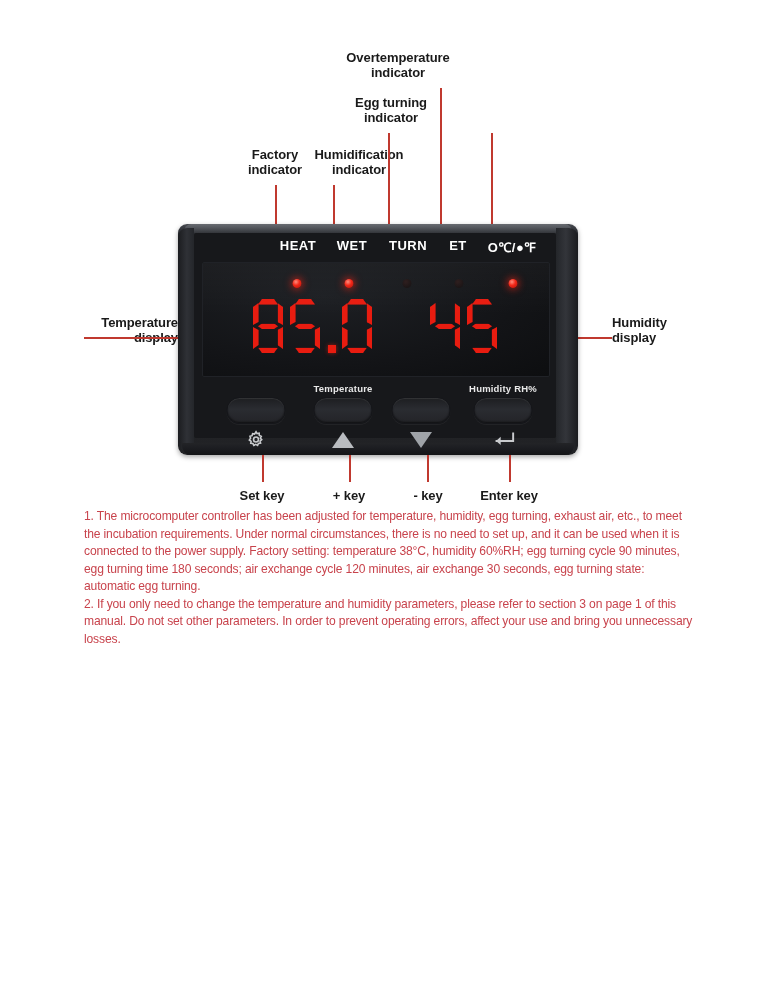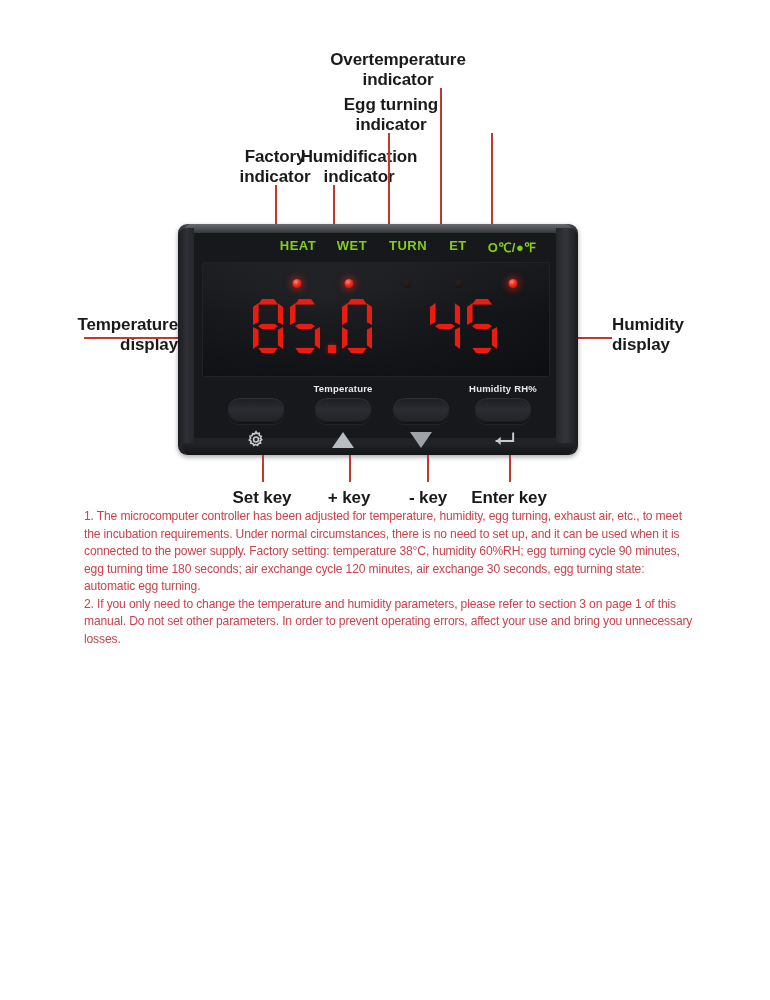--- a/index.html
+++ b/index.html
@@ -19,21 +19,21 @@
 
   .stage {
     position: absolute;
     inset: 0;
   }
 
   
   .callout {
     position: absolute;
     color: #1a1a1a;
-    font-size: 17px;
+    font-size: 13px;
     line-height: 1.18;
     font-weight: 600;
     letter-spacing: -0.1px;
     white-space: pre-line;
   }
   .callout.ctr { text-align: center; }
   .callout.rgt { text-align: right; }
   .callout.lft { text-align: left; }
 
   
@@ -104,21 +104,21 @@
 
   
   .bezel-row {
     position: absolute;
     left: 0; right: 0; top: 5px;
     height: 22px;
   }
   .bezel-label {
     position: absolute;
     top: 0;
-    color: #84cc16;
+    color: #ffffff;
     font-size: 13px;
     font-weight: 700;
     letter-spacing: .5px;
     white-space: nowrap;
     transform: translateX(-50%);
     font-family: "Liberation Sans", sans-serif;
   }
 
   
   .led-window {

